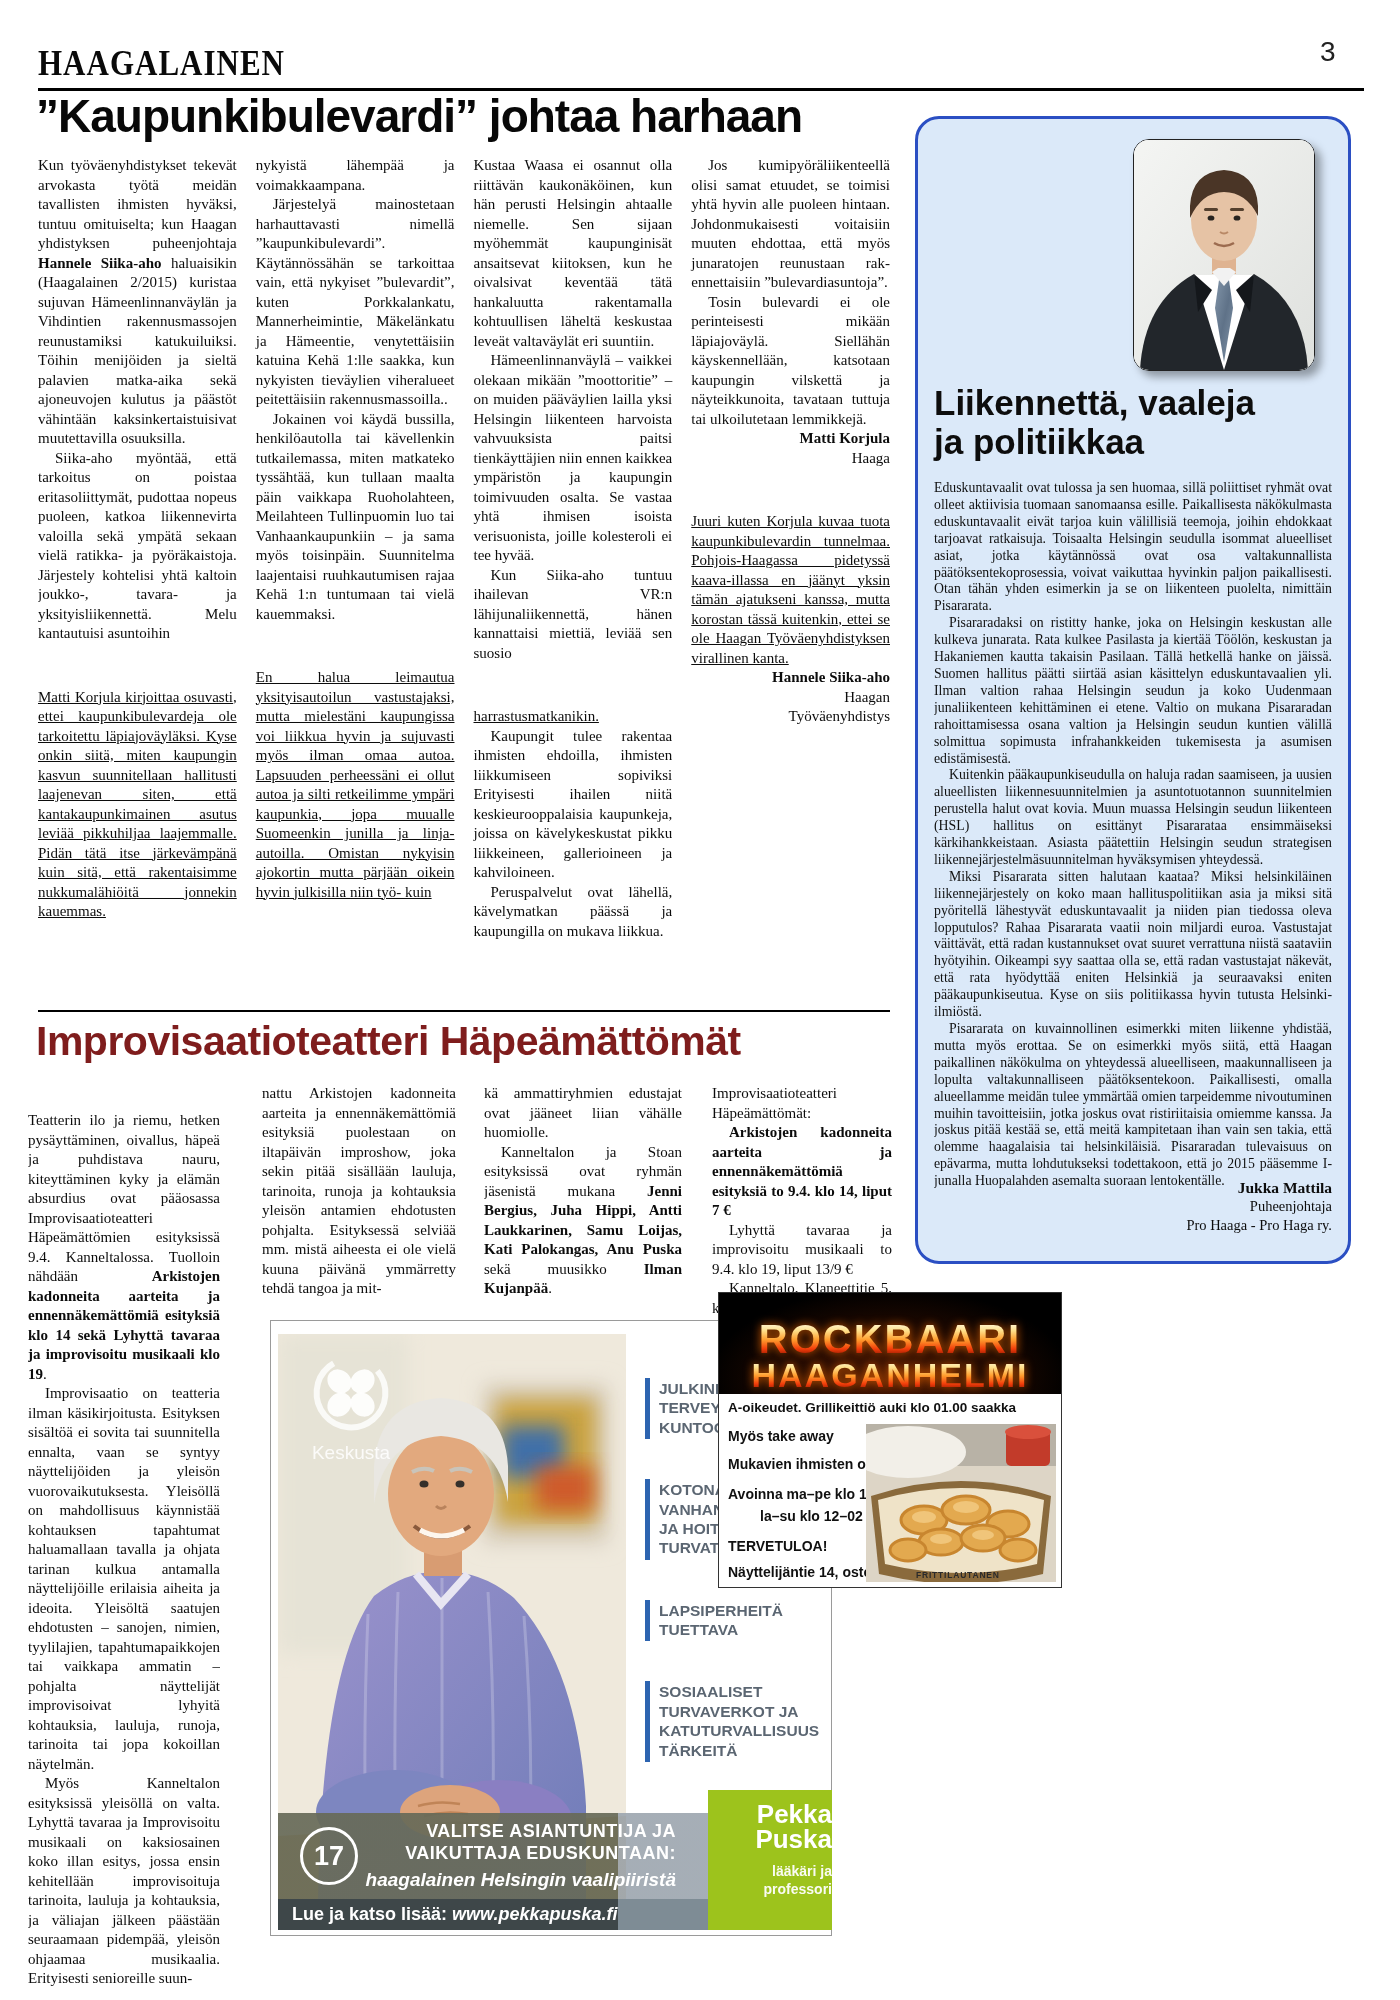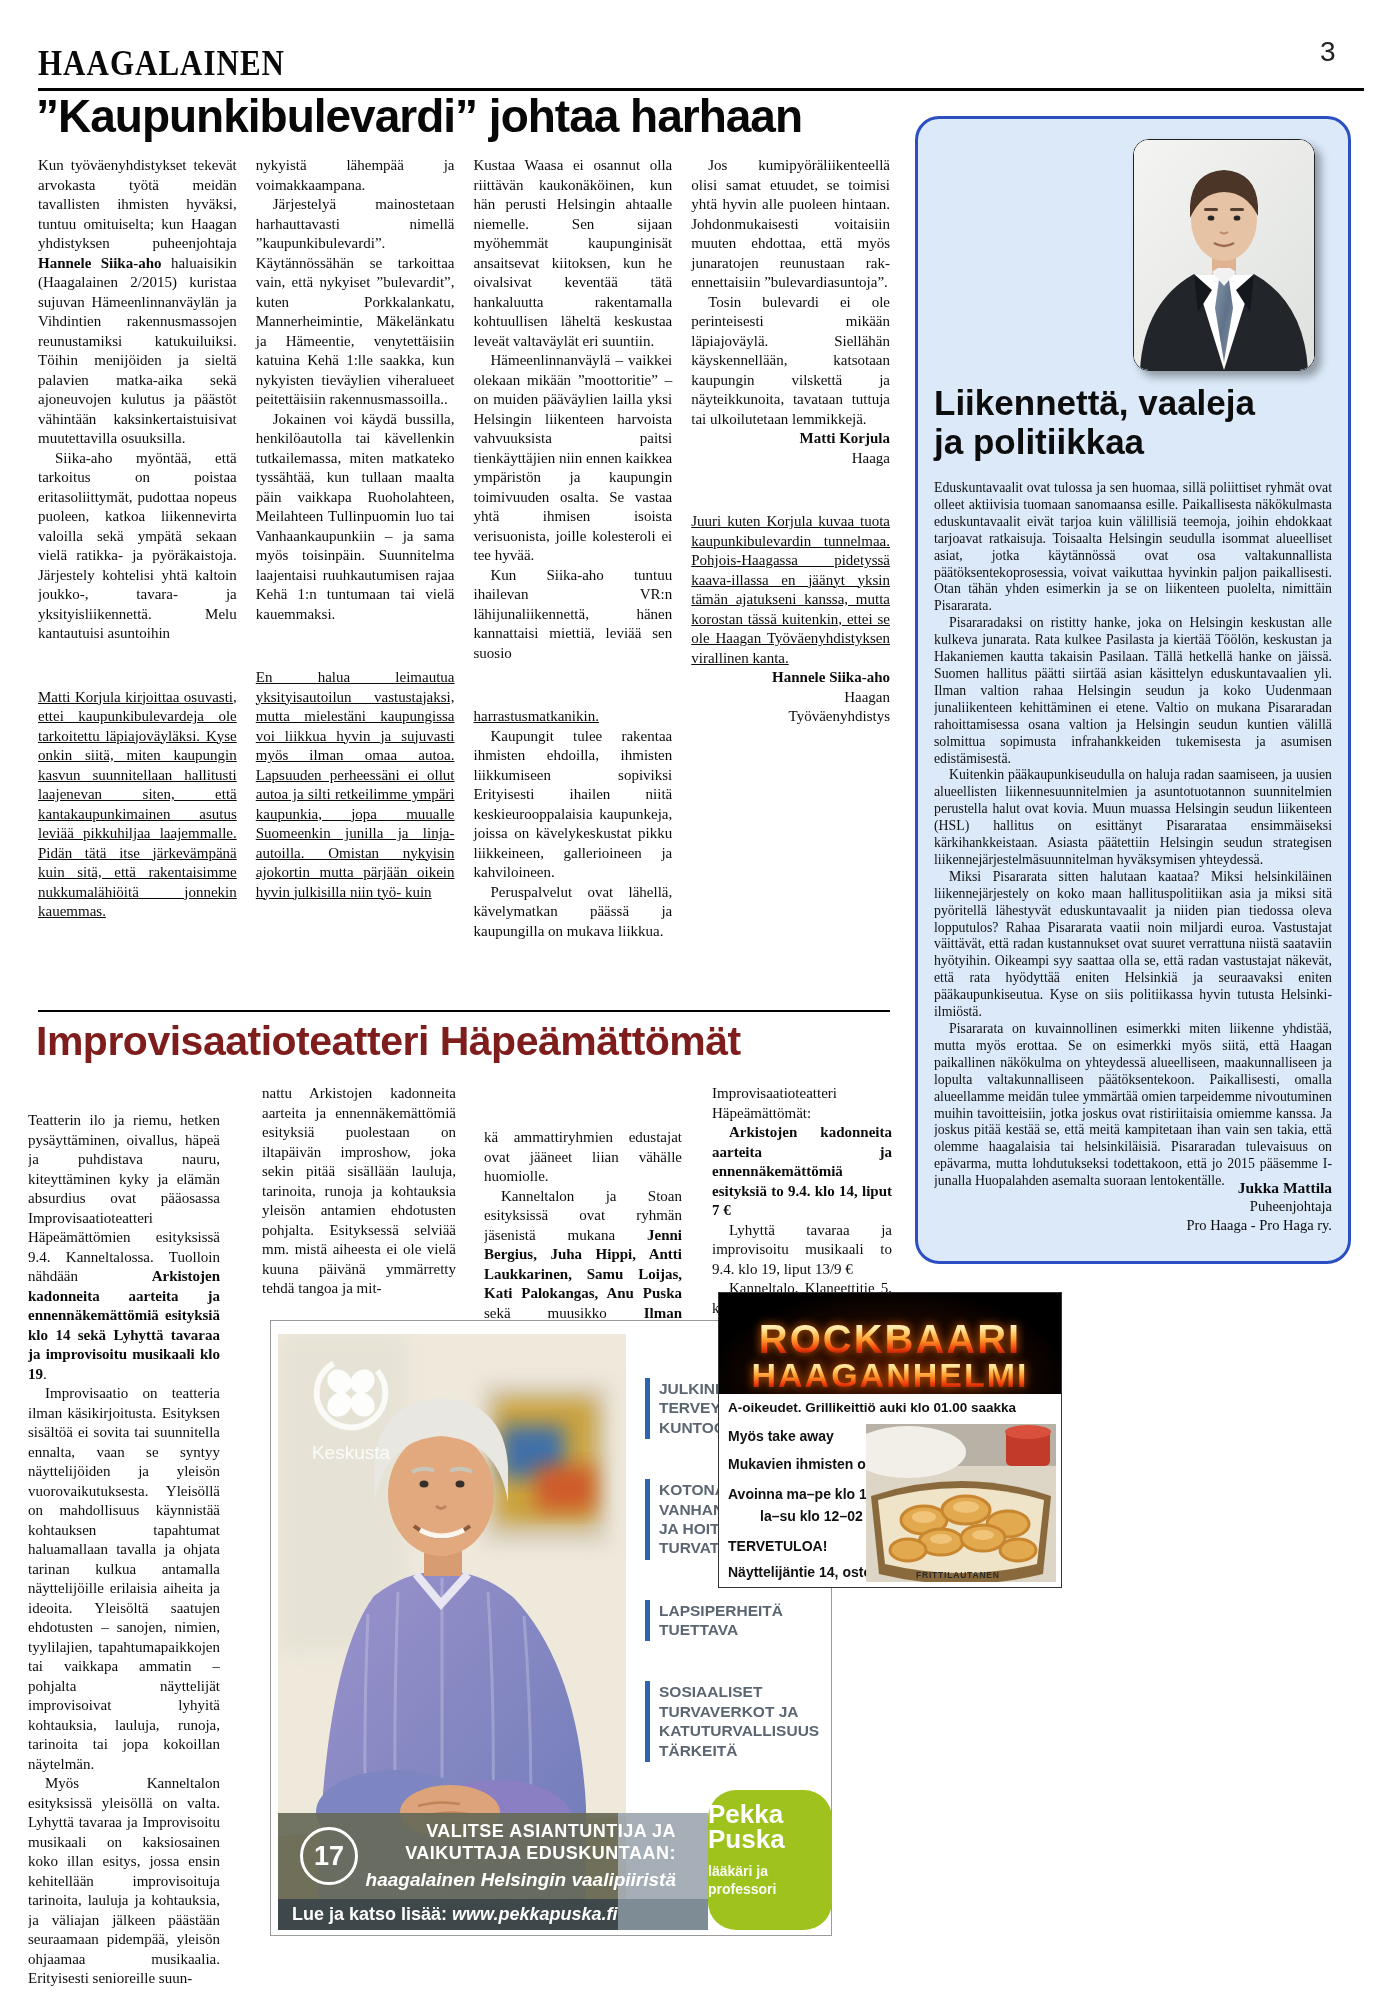--- a/index.html
+++ b/index.html
@@ -21,21 +21,21 @@
   #a1t{left:36px;top:92px;margin:0;font:bold 46px/1.05 "Liberation Sans",sans-serif;letter-spacing:-1px;color:#080808;}
   #a1cols{left:38px;top:156px;width:852px;height:854px;display:flex;gap:19px;
           font-size:15px;line-height:19.5px;overflow:hidden;}
   #a1cols .col{flex:1 1 0;}
   #a1rule{left:38px;top:1010px;width:852px;height:2px;background:#000;}
   #a2t{left:36px;top:1020px;margin:0;font:bold 41px/1.05 "Liberation Sans",sans-serif;letter-spacing:-0.5px;color:#7f1d1d;}
 
   .a2col{font-size:15px;line-height:19.5px;overflow:hidden;}
   #a2c1{left:28px;top:1084px;width:192px;height:906px;margin-top:27px;}
   #a2c2{left:262px;top:1084px;width:194px;height:240px;}
-  #a2c3{left:484px;top:1084px;width:198px;height:240px;margin-top:44px;}
+  #a2c3{left:484px;top:1084px;width:198px;height:240px;}
   #a2c4{left:712px;top:1084px;width:180px;height:240px;}
 
   
   #sbox{left:915px;top:116px;width:436px;height:1148px;background:#dbe9f9;
         border:3px solid #2b4fc3;border-radius:24px;box-sizing:border-box;}
   #sphoto{left:1133px;top:139px;width:180px;height:230px;border-radius:16px;overflow:hidden;
           border:1px solid #222;box-shadow:6px 6px 9px rgba(0,0,0,0.35);}
   #stitle{left:934px;top:384px;font:bold 35px/1.1 "Liberation Sans",sans-serif;color:#0d0d0d;}
   #sbody{left:934px;top:480px;width:398px;height:770px;font-size:13.8px;line-height:16.9px;overflow:hidden;color:#101010;}
   #sbody p.ind{text-indent:15px;}
@@ -55,21 +55,21 @@
   #pnum{margin-left:22px;width:52px;height:52px;border:3px solid #fff;border-radius:50%;flex:0 0 auto;
         display:flex;align-items:center;justify-content:center;color:#fff;font:bold 27px "Liberation Sans",sans-serif;}
   #pctas{flex:1;text-align:right;padding-right:32px;color:#fff;}
   #pctas .cta{font:bold 18px/1.2 "Liberation Sans",sans-serif;letter-spacing:0.5px;}
   #pctas .cta3{font:bold italic 19px "Liberation Sans",sans-serif;margin-top:4px;}
   #plue{left:278px;top:1899px;width:430px;height:31px;box-sizing:border-box;padding-left:14px;
         background:linear-gradient(90deg,#3e4749 0%,#3e4749 79%,#7e8c95 79%);
         color:#fff;font:bold 18px/31px "Liberation Sans",sans-serif;}
   #plue .url{font-style:italic;}
   #pgreen{left:708px;top:1790px;width:124px;height:140px;background:#9dc31c;color:#fff;
-          text-align:left;box-sizing:border-box;padding-top:12px;border-radius:28px;}
+          text-align:right;box-sizing:border-box;padding-top:12px;}
   #pgreen .pname{font:bold 26px/0.98 "Liberation Sans",sans-serif;}
   #pgreen .ptitle{font:bold 14px/1.3 "Liberation Sans",sans-serif;margin-top:9px;opacity:0.95;}
 
   
   #rock{left:718px;top:1292px;width:344px;height:296px;border:1px solid #333;background:#fff;box-sizing:border-box;}
   #rockhead{left:719px;top:1293px;width:342px;height:101px;text-align:center;padding-top:27px;box-sizing:border-box;
             background:radial-gradient(ellipse at 50% 85%, #471502 0%, #000 75%);}
   .flame{font-family:"Liberation Sans",sans-serif;font-weight:bold;letter-spacing:2px;
          background:linear-gradient(180deg,#fffbe8 4%,#ffe08a 28%,#ff9d2e 52%,#f23d0a 76%,#8a1500 96%);
          -webkit-background-clip:text;background-clip:text;color:transparent;

